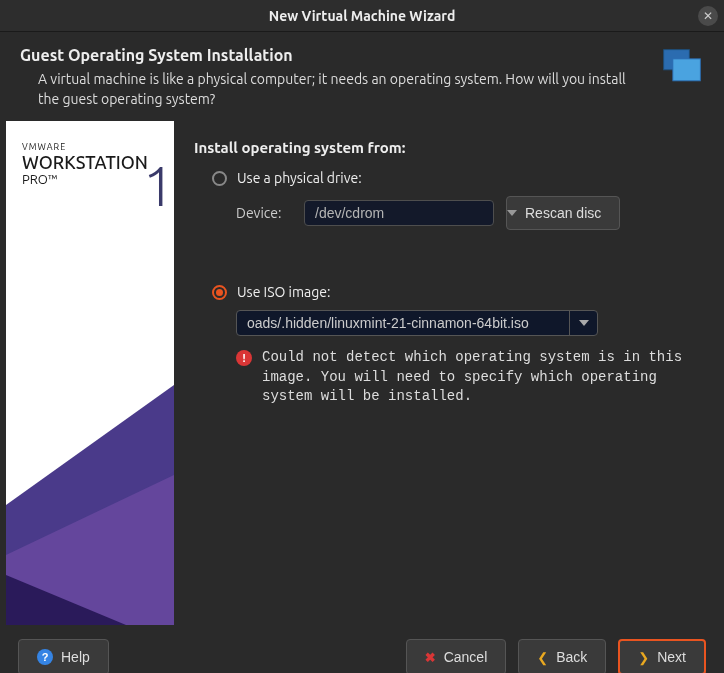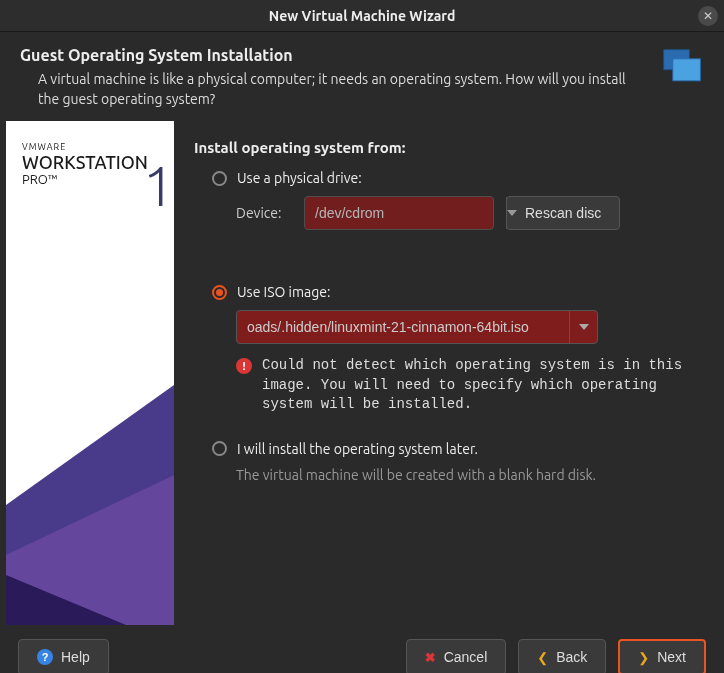--- a/index.html
+++ b/index.html
@@ -145,22 +145,22 @@
     }
     .field-label {
       font-size: 14px;
       color: #ccc;
       width: 56px;
     }
     .combo {
       display: flex;
       border: 1px solid #555;
       border-radius: 4px;
-      background: #7f1d1d;
-      height: 34px;
+      background: #0f172a;
+      height: 26px;
       align-items: center;
     }
     .combo.disabled { opacity: 0.85; }
     .combo-input {
       background: transparent;
       border: none;
       color: #ccc;
       padding: 0 10px;
       font-size: 14px;
       outline: none;
@@ -334,27 +334,20 @@
               </svg>
           </div>
         </div>
       </div>
       <div class="warn-row">
         <span class="warn-icon">!</span>
         <span class="warn-text">Could not detect which operating system is in this image. You will need to specify which operating system will be installed.</span>
       </div>
     </div>
 
-    <div class="later-block">
-      <div class="radio-row">
-        <span class="radio"></span>
-        <span class="radio-label">I will install the operating system later.</span>
-      </div>
-      <div class="hint-text">The virtual machine will be created with a blank hard disk.</div>
-    </div>
   </div>
 </div>
 
 <div class="footer">
   <div>
     <button class="btn">
       <span class="ic-help">?</span>
       <span>Help</span>
     </button>
   </div>

